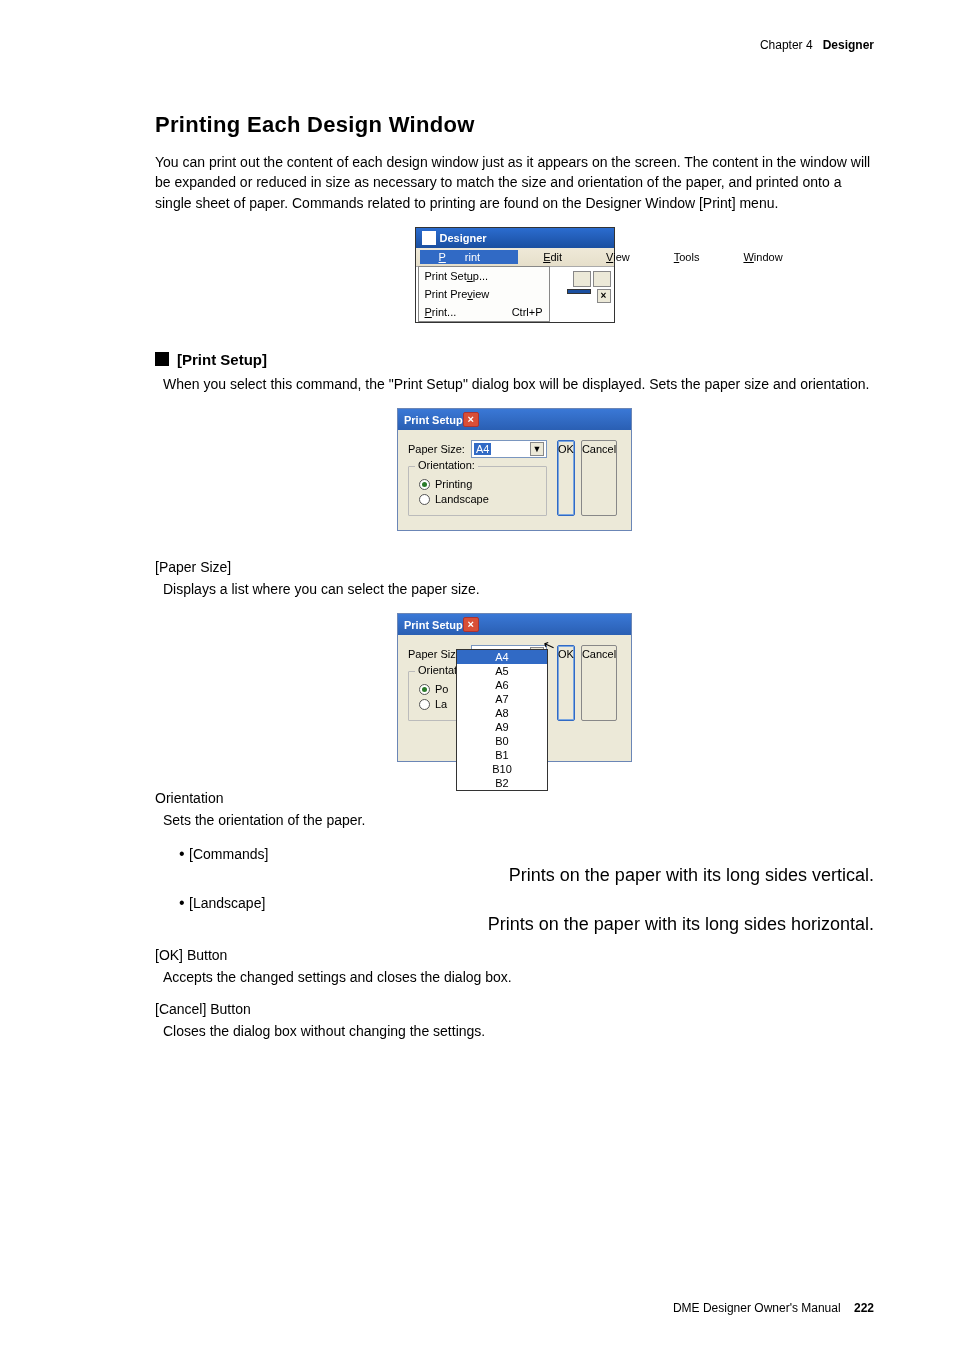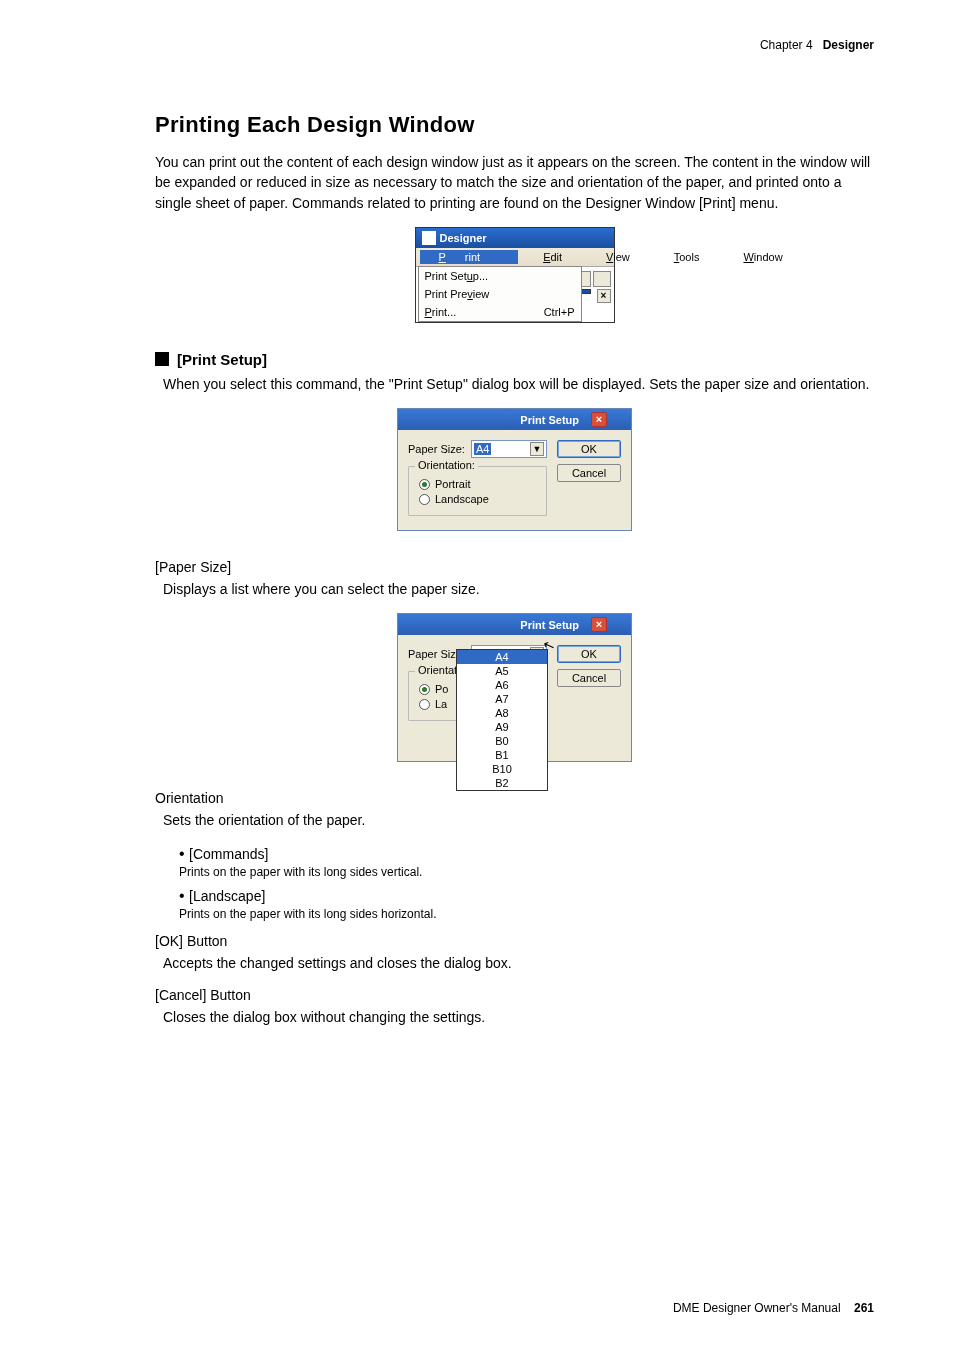--- a/index.html
+++ b/index.html
@@ -66,21 +66,21 @@
     display: flex;
     gap: 6px;
     border-bottom: 1px solid #aaa;
   }
   .menubar span { padding: 1px 19px; }
   .menubar span.open { background: #316ac5; color: #fff; }
   .menubar span u { text-decoration: underline; }
   .dropdown {
     background: #fdfdfb;
     border: 1px solid #888;
-    width: 164px;
+    width: 132px;
     margin: -1px 0 0 2px;
     position: relative; z-index: 2;
   }
   .dropdown .item {
     padding: 3px 6px;
     display: flex; justify-content: space-between;
   }
   .side-icons {
     position: absolute;
     right: 4px; top: 44px;
@@ -129,38 +129,38 @@
     width: 235px;
     border: 1px solid #6b86b6;
     background: #ece9d8;
     font-family: Tahoma, sans-serif;
     font-size: 11px;
     text-align: left;
   }
   .psdialog .dlgtitle {
     background: linear-gradient(#3a78d6, #2a5fb3);
     color: #fff; font-weight: bold;
-    padding: 3px 24px;
-    display: flex; justify-content: flex-end; align-items:center;gap:12px;
+    padding: 3px 6px;
+    display: flex; justify-content: flex-start; align-items:center;
   }
   .psdialog .dlgtitle .xclose {
     width: 16px; height: 15px;
     background: #d94f37;
     border: 1px solid #a33;
     border-radius: 2px;
     color: #fff; text-align:center;
     line-height: 13px; font-size: 11px; font-weight:bold;
   }
   .psbody {
     display: flex;
     padding: 10px 10px 14px 10px;
     gap: 10px;
   }
   .psleft { flex:1; }
-  .psright { width: 64px; display:flex; flex-direction:column; gap:6px; }
+  .psright { width: 64px; display:flex; flex-direction:row; gap:6px; }
   .wbtn {
     background: #ece9d8;
     border: 1px solid #888;
     border-radius: 2px;
     padding: 2px 0;
     text-align:center;
     font-size: 11px;
   }
   .wbtn.focus { border: 1px solid #316ac5; box-shadow: 0 0 0 1px #7ba7e0 inset; }
   .row-ps { display:flex; align-items:center; gap:6px; margin-bottom:8px;}
@@ -210,21 +210,21 @@
     font-size:14px; transform: rotate(-20deg);
     z-index: 4;
   }
 
   
   .sub-h { font-size: 14px; margin: 14px 0 4px 0; }
   .sub-h2 { font-size: 14px; margin: 12px 0 4px 0; }
   ul.bullets { list-style: none; margin: 4px 0 0 24px; }
   ul.bullets li { margin-bottom: 8px; }
   ul.bullets li .bt { font-size:14px; }
-  ul.bullets li .bd { font-size:12px; display:block; margin-top:2px;}
+  ul.bullets li .bd { font-size:18px; display:block; margin-top:2px;text-align:right;}
   ul.bullets li::before { content: "• "; }
 
   .footer {
     position: absolute;
     bottom: 36px;
     right: 80px;
     font-size: 12px;
   }
   .footer .pn { font-weight: bold; }
 </style>
@@ -300,21 +300,21 @@
             <label>Paper Size:</label>
             <div class="selectbox sel">
               <span class="seltext">A4</span>
               <span class="arrow">▼</span>
             </div>
           </div>
           <div class="groupbox">
             <span class="legend">Orientation:</span>
             <div class="radio">
                 <span class="r on"></span>
-                <span>Portrait</span>
+                <span>Printing</span>
               </div>
             <div class="radio">
                 <span class="r"></span>
                 <span>Landscape</span>
               </div>
           </div>
         </div>
         <div class="psright">
           <div class="wbtn focus">OK</div>
           <div class="wbtn">Cancel</div>
@@ -392,14 +392,14 @@
   <div class="sub-h2 indent1">[OK] Button</div>
   <p class="body-text indent1">Accepts the changed settings and closes the dialog box.</p>
 
   <div class="sub-h2 indent1">[Cancel] Button</div>
   <p class="body-text indent1">Closes the dialog box without changing the settings.</p>
 </div>
 
 <div class="footer">
   <span>DME Designer Owner's Manual</span>
   &nbsp;&nbsp;
-  <span class="pn">261</span>
+  <span class="pn">222</span>
 </div>
 
 </body></html>

